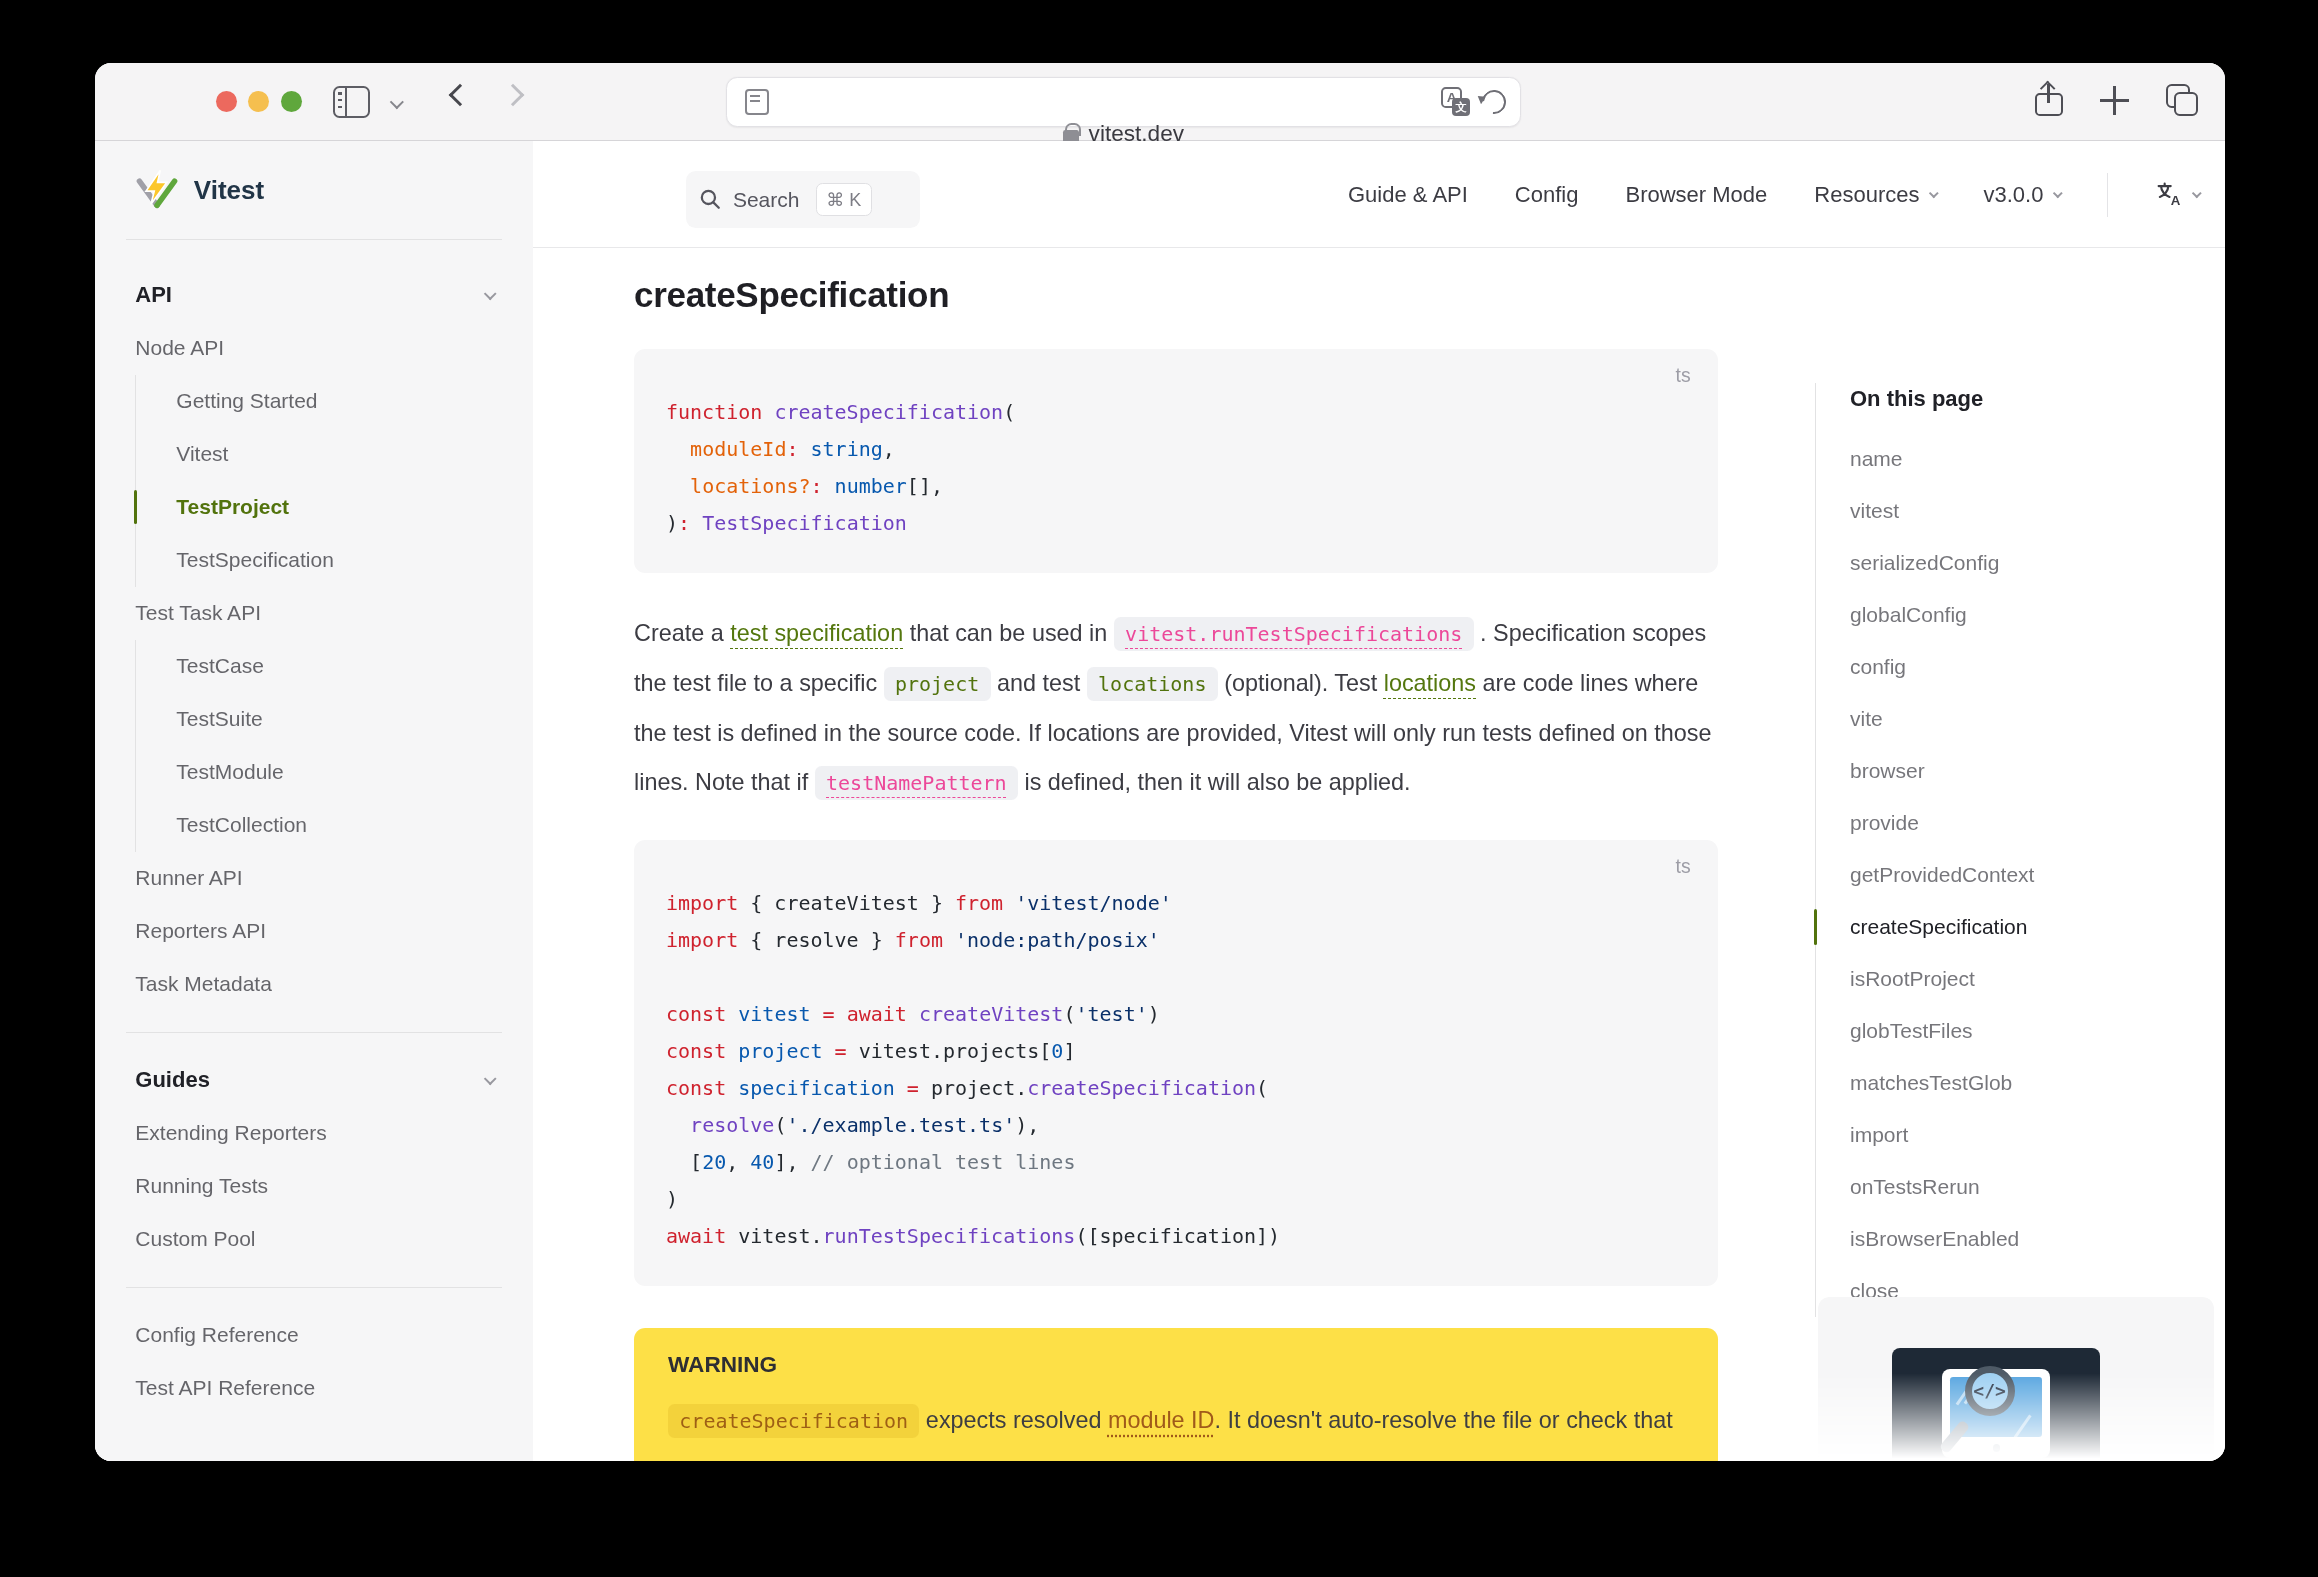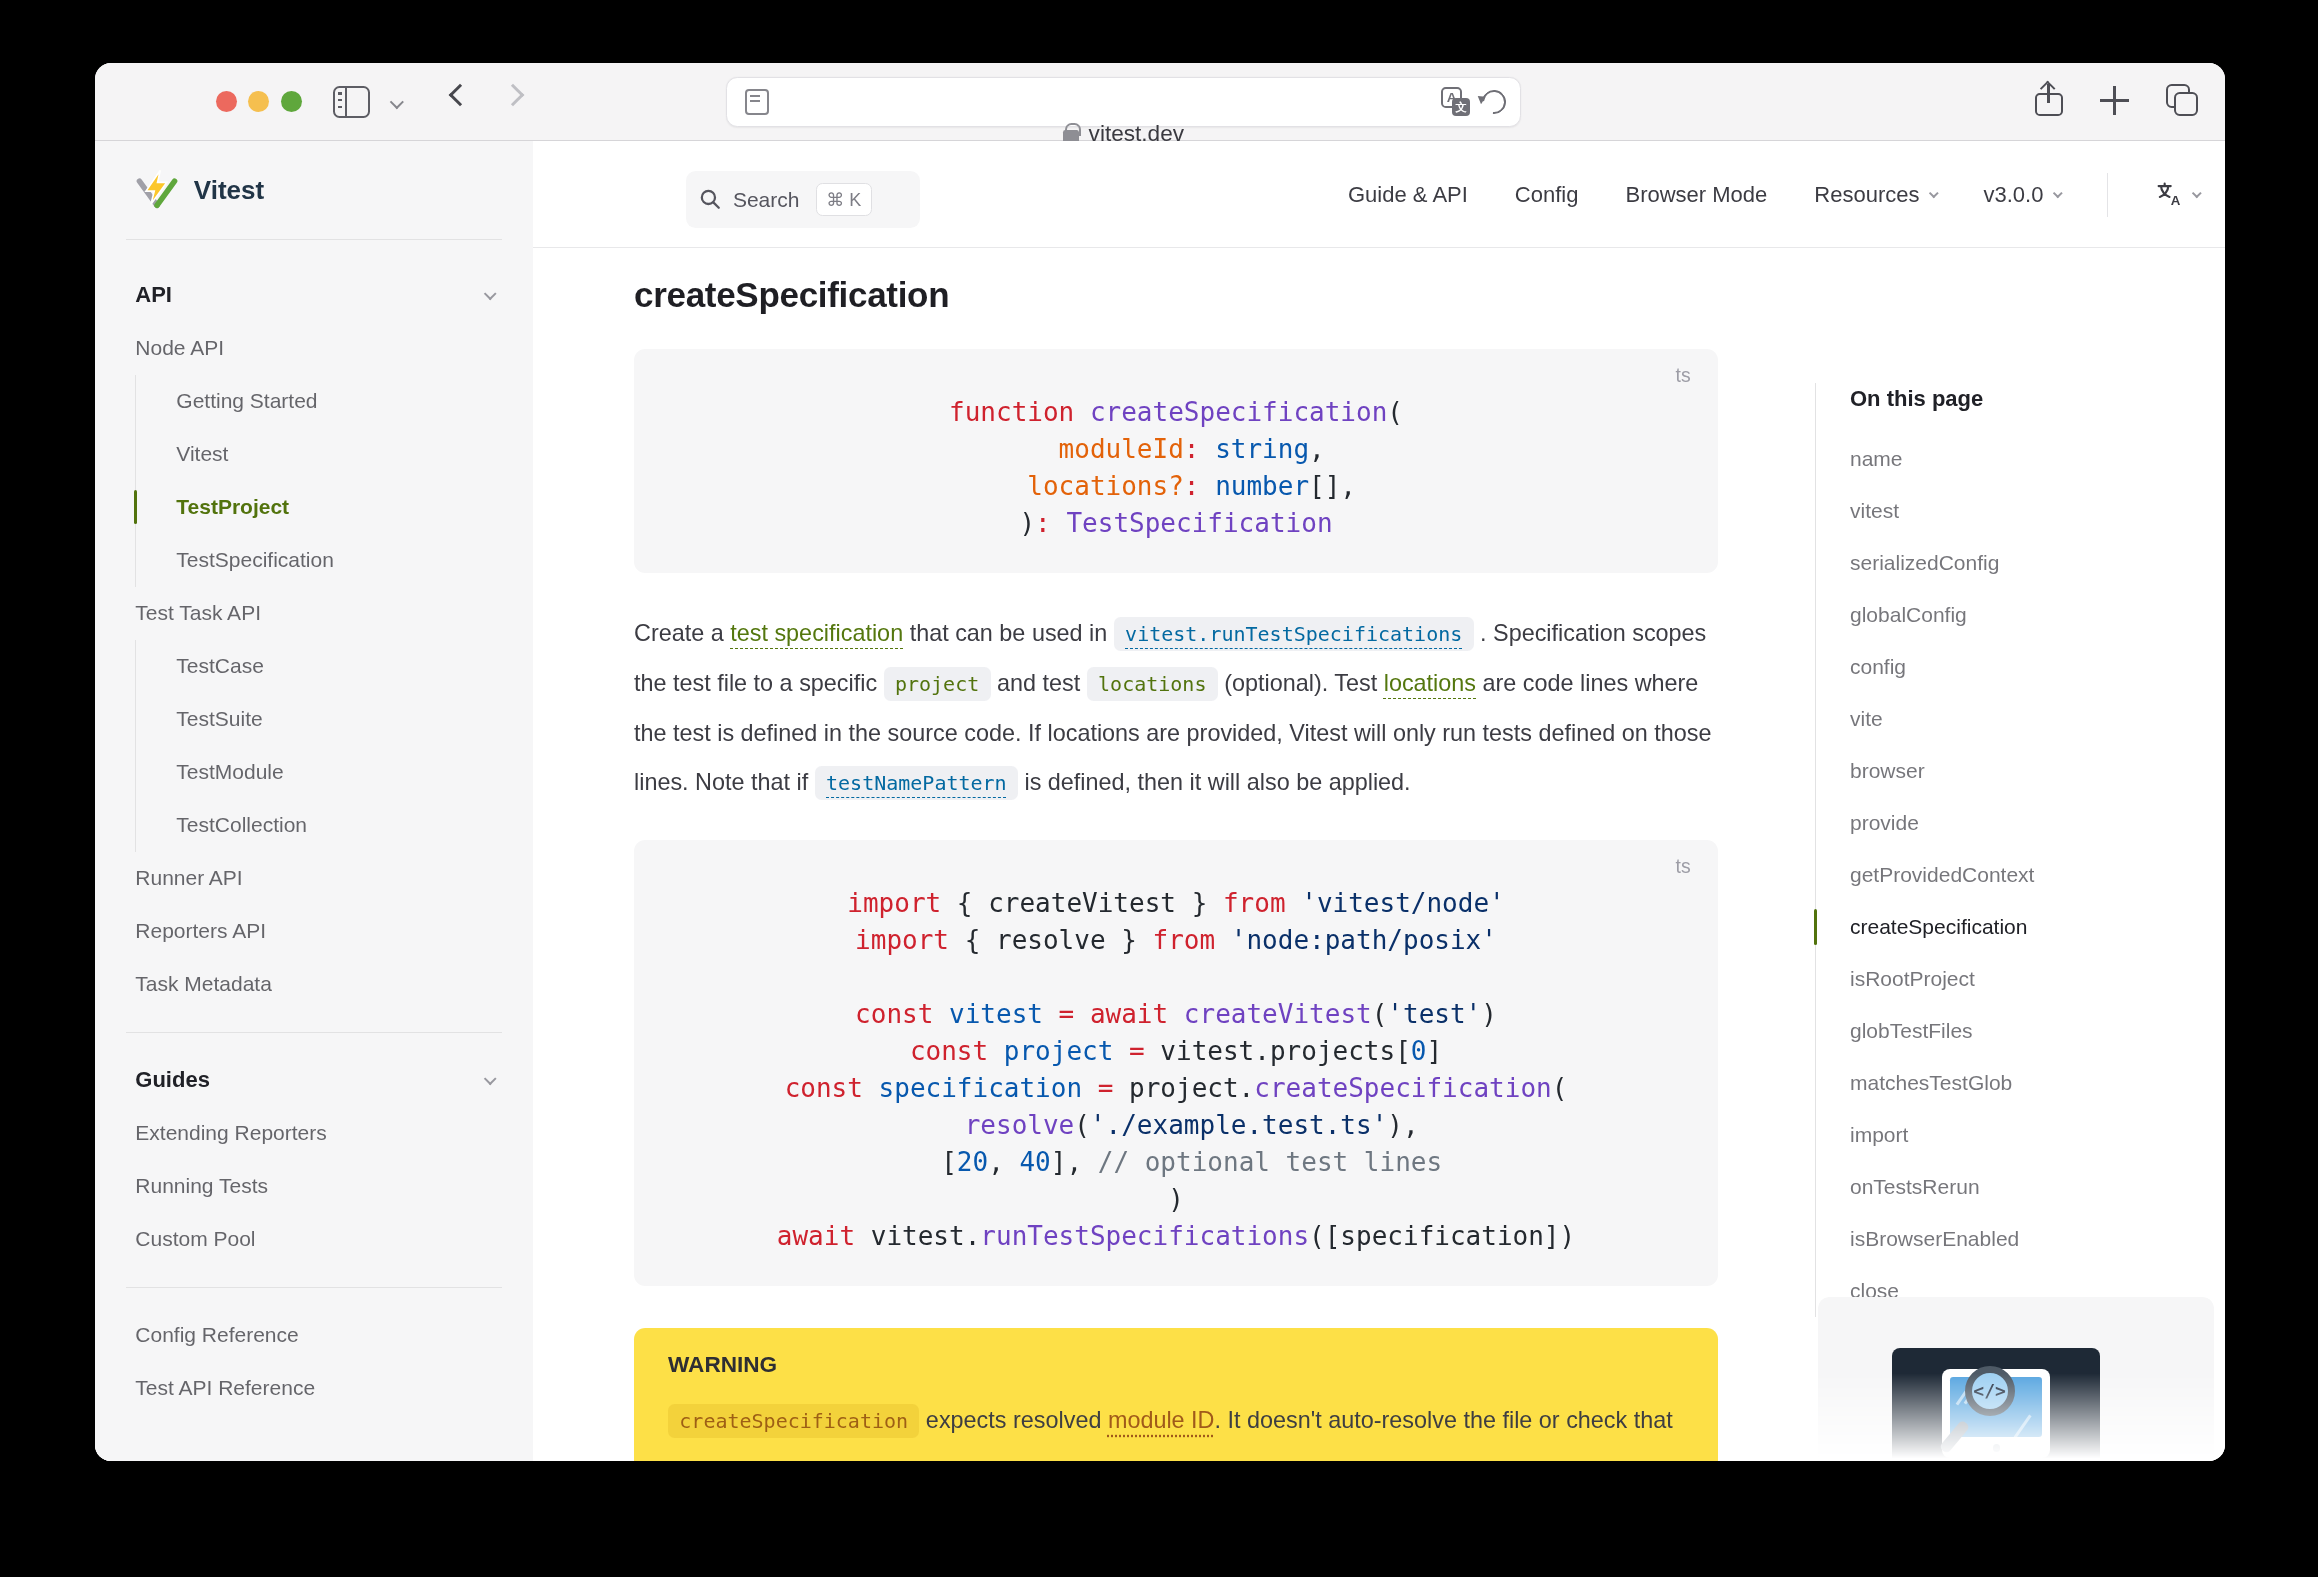--- a/index.html
+++ b/index.html
@@ -80,30 +80,30 @@
   .nav-link { font-size:22px; font-weight:500; color:#3c3c43; cursor:pointer; white-space:nowrap; display:flex; align-items:center; gap:9.7px; }
   .nav-chev { width:7.3px; height:7.3px; border-right:2px solid #98989f; border-bottom:2px solid #98989f; transform:rotate(45deg) translateY(-1.6px); }
   .nav-sep { width:0.8px; height:44px; background:#e4e4e7; }
   .trans-nav { display:flex; align-items:center; gap:8px; cursor:pointer; }
 
   
   .doc { position:absolute; left:539px; top:107px; width:1084px; }
   .doc h2 { margin-top:24px; font-size:35px; line-height:45px; font-weight:600; color:#1f1f24; letter-spacing:-0.3px; }
   .codeblock { position:relative; margin-top:32px; background:#f6f6f7; border-radius:11.3px; padding:16px 32px 31px 32px; }
   .lang { position:absolute; right:27.4px; top:14.5px; font-size:19.4px; color:#9d9da6; }
-  .code { font-family:"DejaVu Sans Mono","Liberation Mono",monospace; font-size:26px; padding-top:29px;text-align:center; }
+  .code { font-family:"DejaVu Sans Mono","Liberation Mono",monospace; font-size:20px; padding-top:29px; }
   .cline { height:37px; line-height:37px; white-space:pre; }
   .tk-k{color:#cf222e} .tk-f{color:#6f42c1} .tk-p{color:#e36209}
   .tk-b{color:#0758ae} .tk-s{color:#0a3069} .tk-c{color:#6e7781} .tk-t{color:#24292f}
 
   .para { margin-top:36px; font-size:23.4px; line-height:49px; color:#3c3c43; }
   .seg-link { color:#54770e; font-weight:500; text-decoration:underline dashed; text-underline-offset:6.5px; text-decoration-thickness:1.2px; cursor:pointer;text-align:right; }
   .seg-code, .seg-codelink, .seg-wcode { font-family:"DejaVu Sans Mono","Liberation Mono",monospace; font-size:20px; background:rgba(142,150,170,.14); border-radius:6.5px; padding:4.8px 11.3px; }
   .seg-code { color:#52730d; }
-  .seg-codelink { color:#0369a1; text-decoration:underline dashed; text-underline-offset:6.5px; text-decoration-thickness:1.2px; cursor:pointer; }
+  .seg-codelink { color:#ec4899; text-decoration:underline dashed; text-underline-offset:6.5px; text-decoration-thickness:1.2px; cursor:pointer; }
 
   .warning { margin-top:42px; background:#fde047; border-radius:11.3px; padding:24px 34px 32px 34px; }
   .warn-title { font-size:22.6px; font-weight:700; color:#2e2e33; }
   .warn-body { margin-top:18px; font-size:23.4px; line-height:49px; color:#3e3e42; }
   .seg-wcode { color:#9e5f15; background:rgba(191,135,0,.16); }
   .seg-wlink { color:#a05a1a; font-weight:500; text-decoration:underline dotted; text-underline-offset:6.5px; cursor:pointer; }
 
   
   .aside { position:absolute; left:1720px; top:242px; width:410px; }
   .aside-inner { border-left:0.8px solid #e2e2e3; padding-left:34px; position:relative; }

